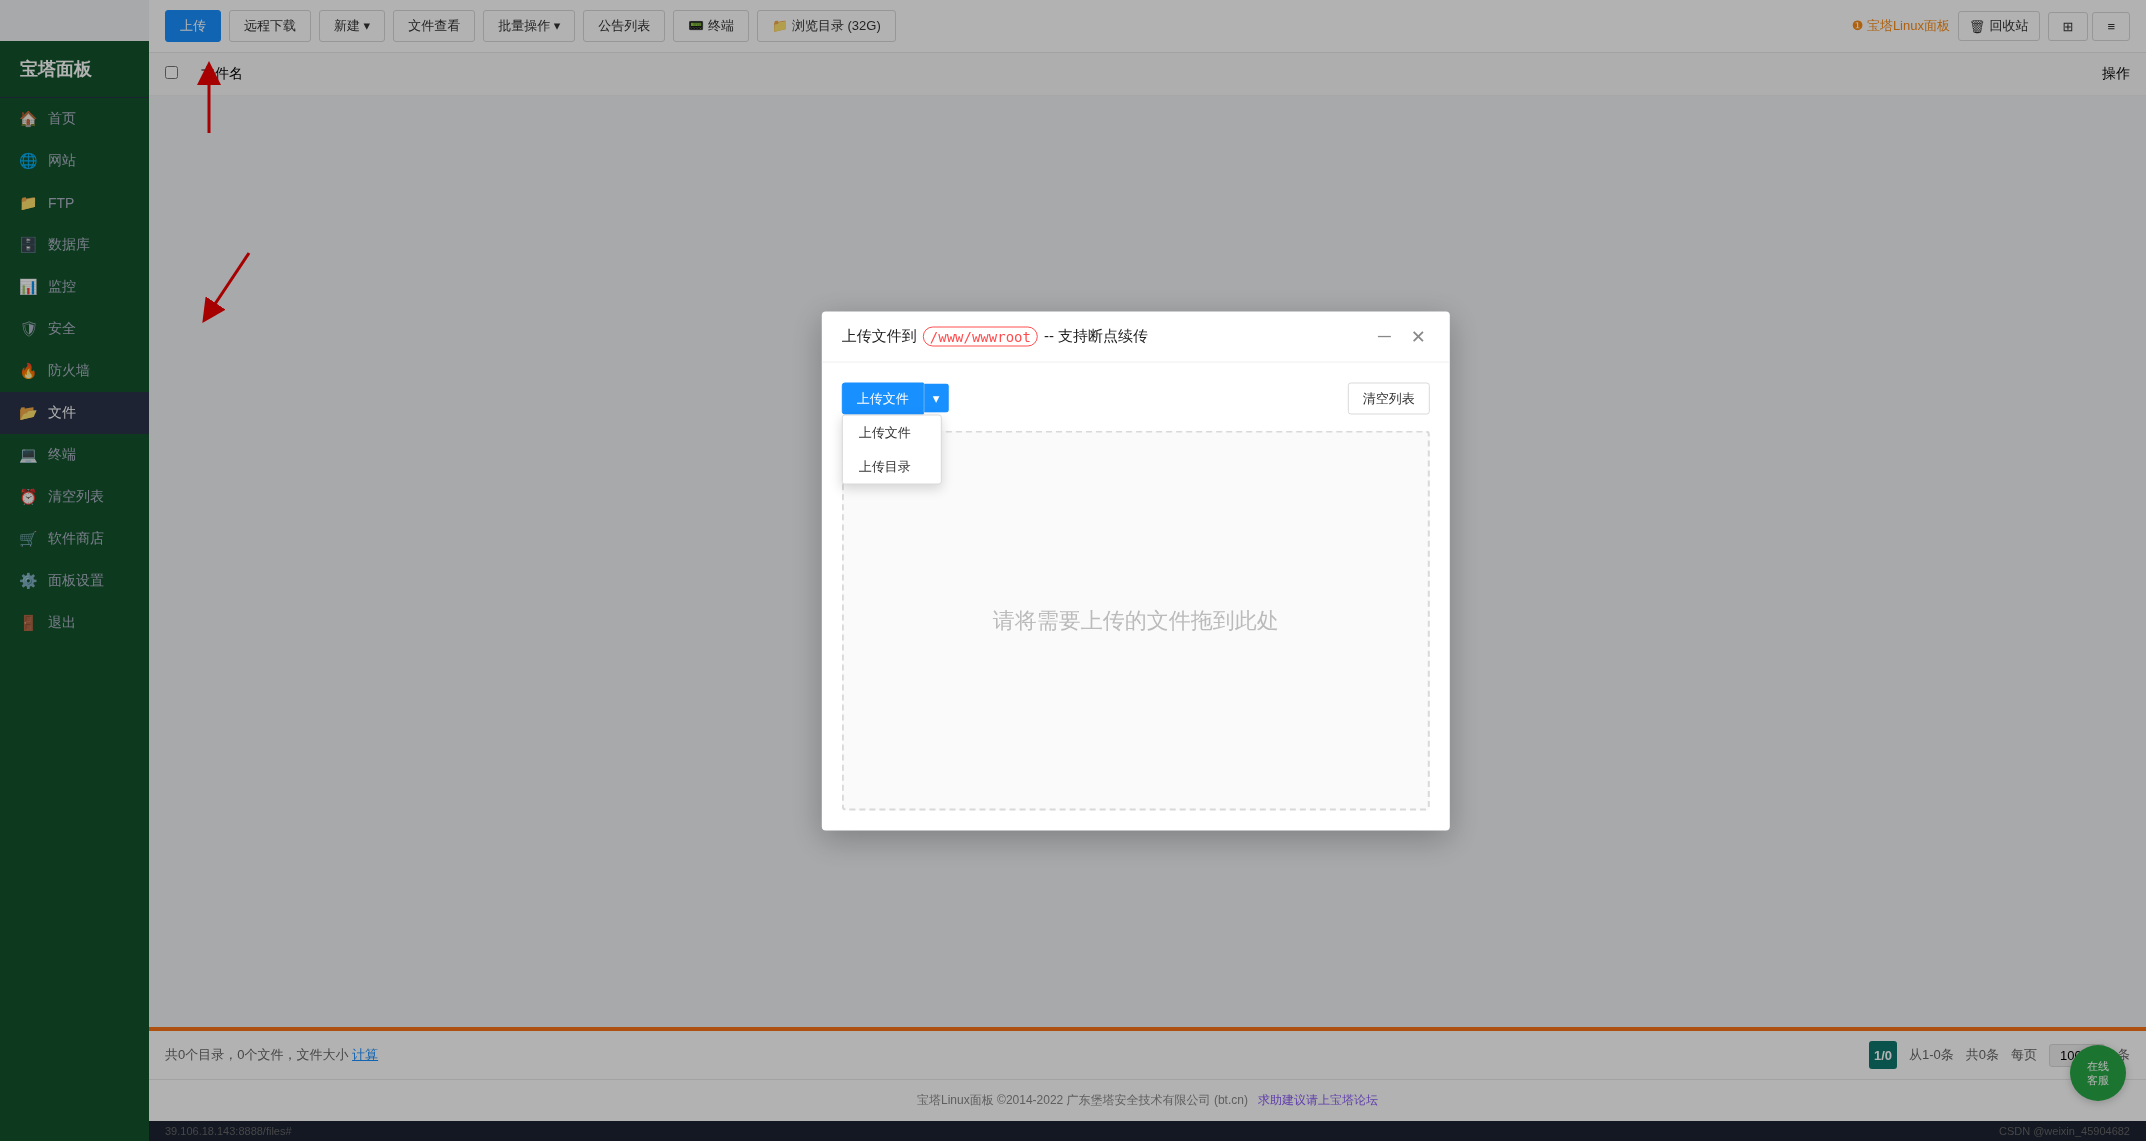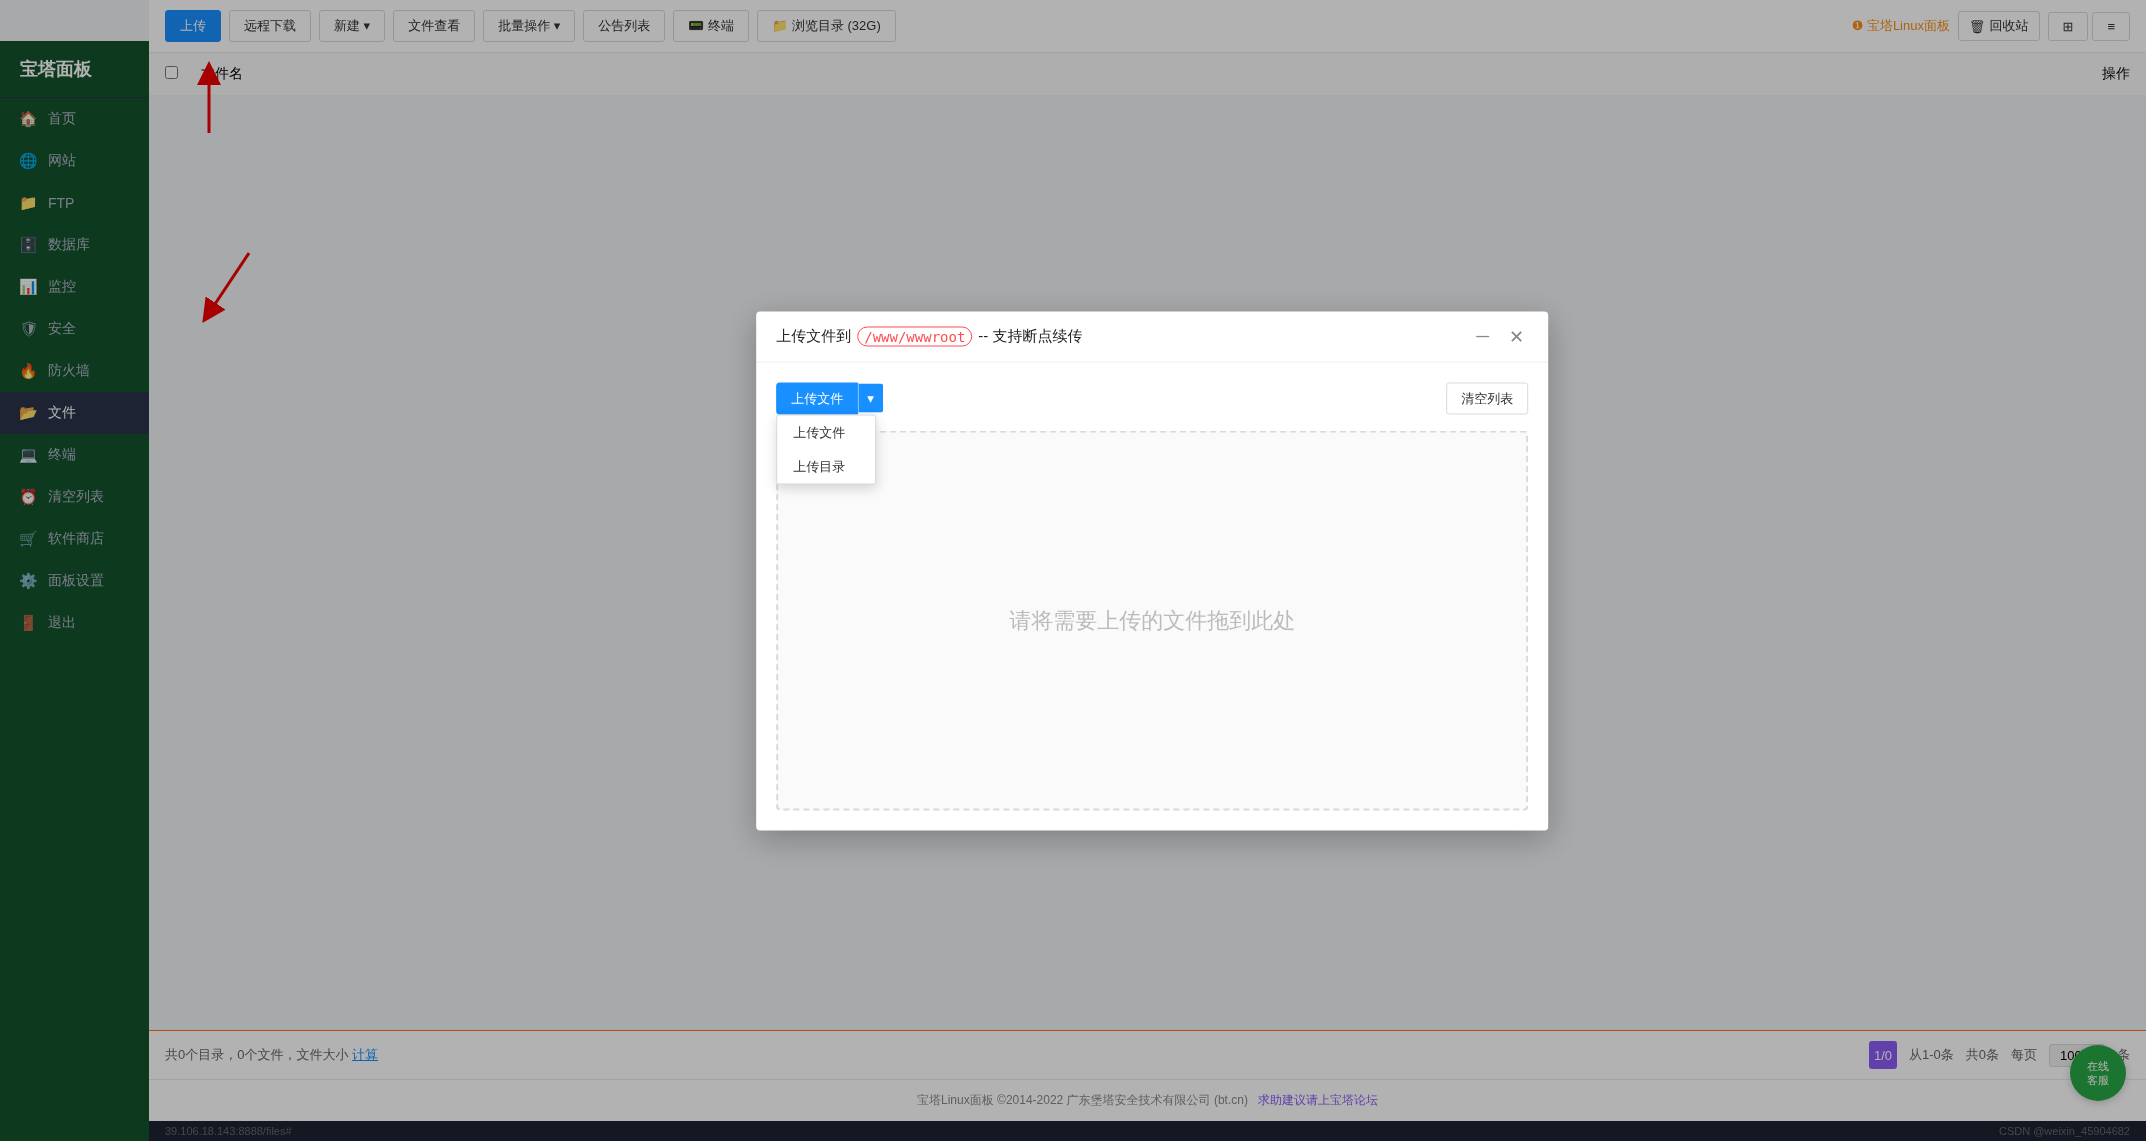--- a/index.html
+++ b/index.html
@@ -156,41 +156,42 @@
       font-weight: 500;
     }
     .col-check { width: 36px; }
     .col-name { flex: 1; }
     .col-action { width: 120px; text-align: right; }
 
     
     .status-bar {
       background: #fff;
       padding: 10px 16px;
-      border-top: 1px solid #f97316;
+      border-top: 4px solid #f97316;
       display: flex;
       align-items: center;
       justify-content: space-between;
       font-size: 13px;
       color: #666;
     }
     .status-right {
       display: flex;
       align-items: center;
       gap: 12px;
     }
     .page-btn {
       width: 28px;
       height: 28px;
-      background: #8b5cf6;
+      background: #0f766e;
       color: #fff;
       border: none;
       border-radius: 3px;
       cursor: pointer;
       font-size: 13px;
+      font-weight: bold;
     }
     .per-page-select {
       border: 1px solid #d9d9d9;
       border-radius: 3px;
       padding: 2px 6px;
       font-size: 13px;
     }
     .trash-btn {
       display: flex;
       align-items: center;
@@ -223,21 +224,21 @@
     
     .modal {
       position: fixed;
       top: 50%;
       left: 50%;
       transform: translate(-40%, -50%);
       background: #fff;
       border-radius: 4px;
       box-shadow: 0 8px 32px rgba(0,0,0,0.25);
       z-index: 200;
-      width: 792px;
+      width: 628px;
     }
     .modal-header {
       display: flex;
       align-items: center;
       justify-content: space-between;
       padding: 14px 20px;
       border-bottom: 1px solid #f0f0f0;
     }
     .modal-title {
       font-size: 15px;

